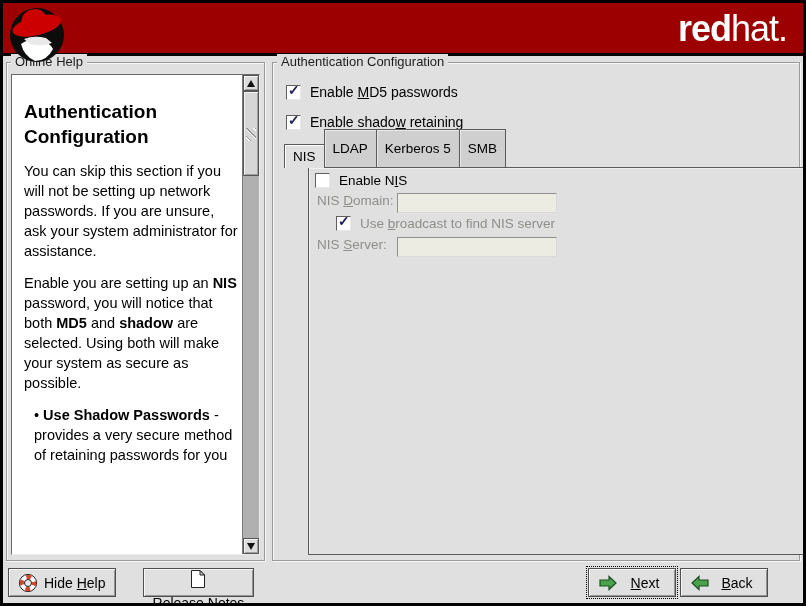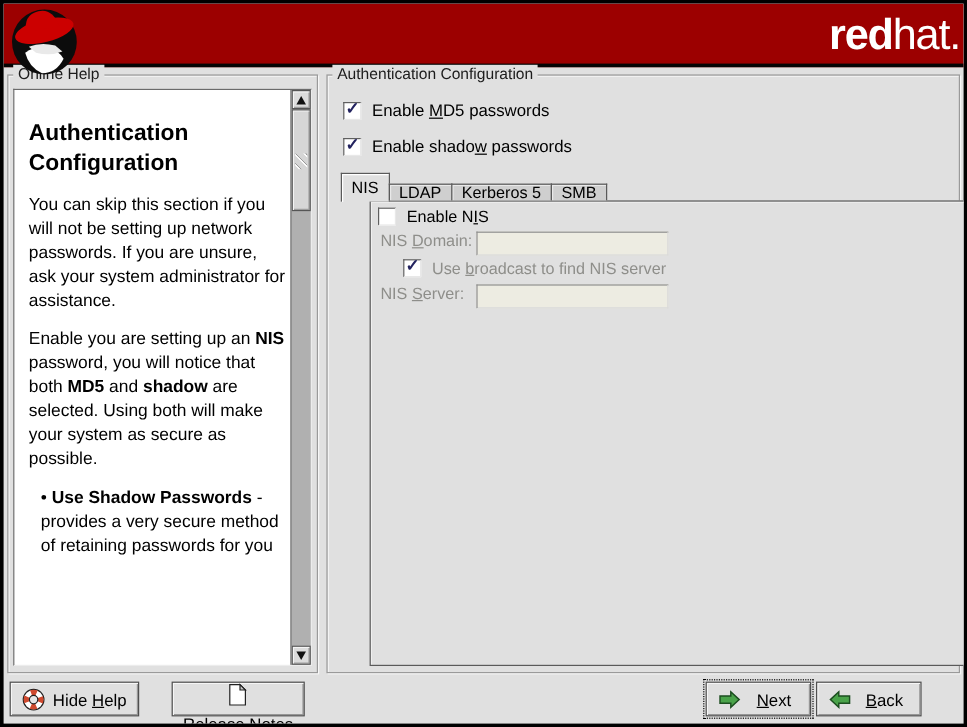--- a/index.html
+++ b/index.html
@@ -3,21 +3,21 @@
 <meta charset="utf-8">
 <style>
   * { box-sizing: border-box; }
   body { margin: 0; font-family: "Liberation Sans", sans-serif; background: #fff; }
 
   .window { position: relative; width: 806px; height: 606px; border: 3px solid #000; background: #e0e0e0; overflow: hidden; }
 
   
   .header { position: relative; height: 53px; background: #9c0000; border-bottom: 3px solid #050505; }
   .logo { position: absolute; left: 5px; top: 2px; width: 58px; height: 58px; z-index: 5; }
-  .brand { position: absolute; right: 3px; top: 6px; color: #fff; font-size: 36px; letter-spacing: -1px; line-height: 40px; }
+  .brand { position: absolute; right: 16px; top: 6px; color: #fff; font-size: 36px; letter-spacing: -1px; line-height: 40px; }
   .brand .bld { font-weight: bold; }
 
   
   .content { position: relative; height: 506px; }
 
   .frame { position: absolute; border: 1px solid #9a9a9a; box-shadow: 1px 1px 0 rgba(255,255,255,.75), inset 1px 1px 0 rgba(255,255,255,.75); }
   .frame-label { position: absolute; top: -9px; left: 4px; background: #e0e0e0; padding: 0 4px; font-size: 13px; color: #1c1c1c; white-space: nowrap; }
 
   .help-frame { left: 3px; top: 6px; width: 259px; height: 499px; }
   .auth-frame { left: 269px; top: 6px; width: 528px; height: 499px; }
@@ -42,21 +42,21 @@
 
   
   .cb-row { position: absolute; display: flex; align-items: center; gap: 9px; font-size: 14px; color: #000; cursor: default; }
   .checkbox { position: relative; width: 15px; height: 15px; flex: none; background: #fff; border: 1px solid; border-color: #5f5f5f #e8e8e8 #e8e8e8 #5f5f5f; }
   .check { position: absolute; left: 1px; top: -4px; color: #23235f; font-size: 14px; font-weight: bold; line-height: 17px; }
   .dis { color: #8e8e8a; }
 
   
   .notebook { position: absolute; left: 11px; top: 80px; width: 514px; }
   .tabs { display: flex; align-items: flex-end; height: 24px; position: relative; z-index: 2; }
-  .tab { height: 14px; padding: 0 8px; display: flex; align-items: center; font-size: 13.5px; background: #cfcfcf; border: 1px solid #5a5a5a; border-bottom: none; box-shadow: inset 1px 1px 0 #e9e9e9; margin-right: -1px; cursor: default; }
+  .tab { height: 38px; padding: 0 8px; display: flex; align-items: center; font-size: 13.5px; background: #cfcfcf; border: 1px solid #5a5a5a; border-bottom: none; box-shadow: inset 1px 1px 0 #e9e9e9; margin-right: -1px; cursor: default; }
   .tab.active { height: 24px; background: #e0e0e0; box-shadow: inset 1px 1px 0 #fff; margin-bottom: -1px; padding-bottom: 1px; }
   .page { position: relative; width: 100%; height: 388px; background: #e0e0e0; border: 1px solid #5a5a5a; box-shadow: inset 1px 1px 0 #f0f0f0; z-index: 1; margin-left: 24px; }
 
   .field-row { position: absolute; display: flex; align-items: flex-start; font-size: 13.5px; }
   .field-label { width: 80px; flex: none; }
   .entry { width: 160px; height: 20px; background: #edece2; border: 1px solid; border-color: #8f8f8f #dadada #dadada #8f8f8f; font: inherit; padding: 0 3px; }
   .entry:disabled { color: #8e8e8a; }
 
   
   .footer { position: relative; height: 41px; display: flex; align-items: center; padding: 0 5px; }
@@ -121,21 +121,21 @@
         <span class="checkbox">
             <span class="check">✓</span>
           </span>
         <span><span>Enable </span><span class="u">M</span><span>D5 passwords</span></span>
       </div>
 
       <div class="cb-row" style="left:13px; top:51px;">
         <span class="checkbox">
             <span class="check">✓</span>
           </span>
-        <span><span>Enable shado</span><span class="u">w</span><span> passwords</span></span>
+        <span><span>Enable shado</span><span class="u">w</span><span> retaining</span></span>
       </div>
 
       <div class="notebook">
         <div class="tabs">
           <div class="tab active">NIS</div>
           <div class="tab">LDAP</div>
           <div class="tab">Kerberos 5</div>
           <div class="tab">SMB</div>
         </div>
         <div class="page">

